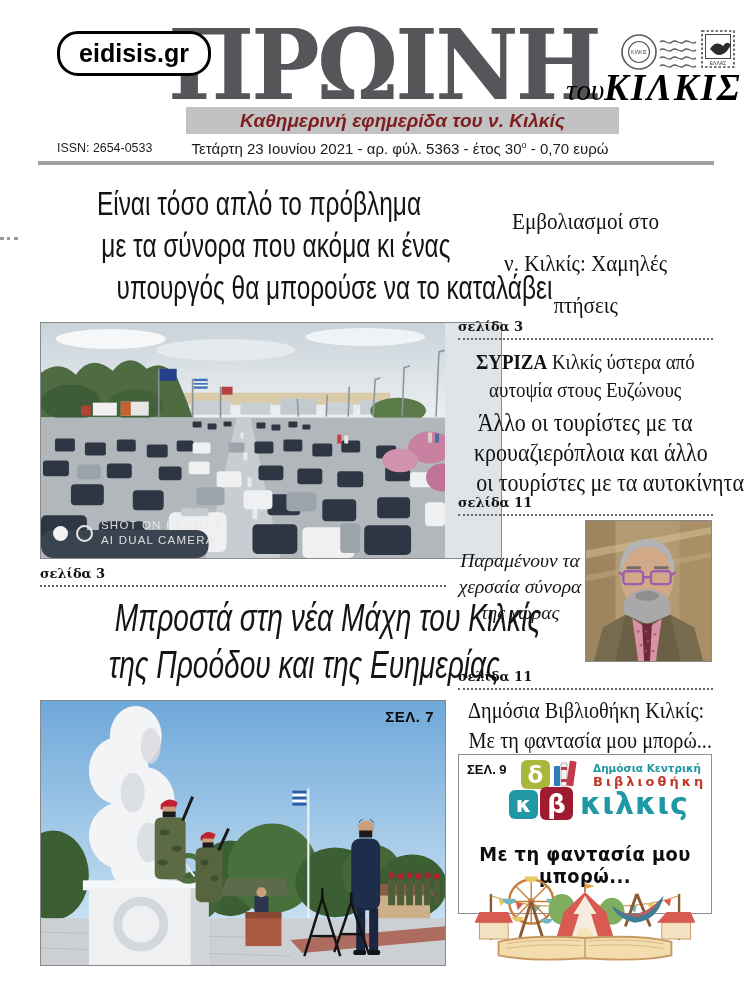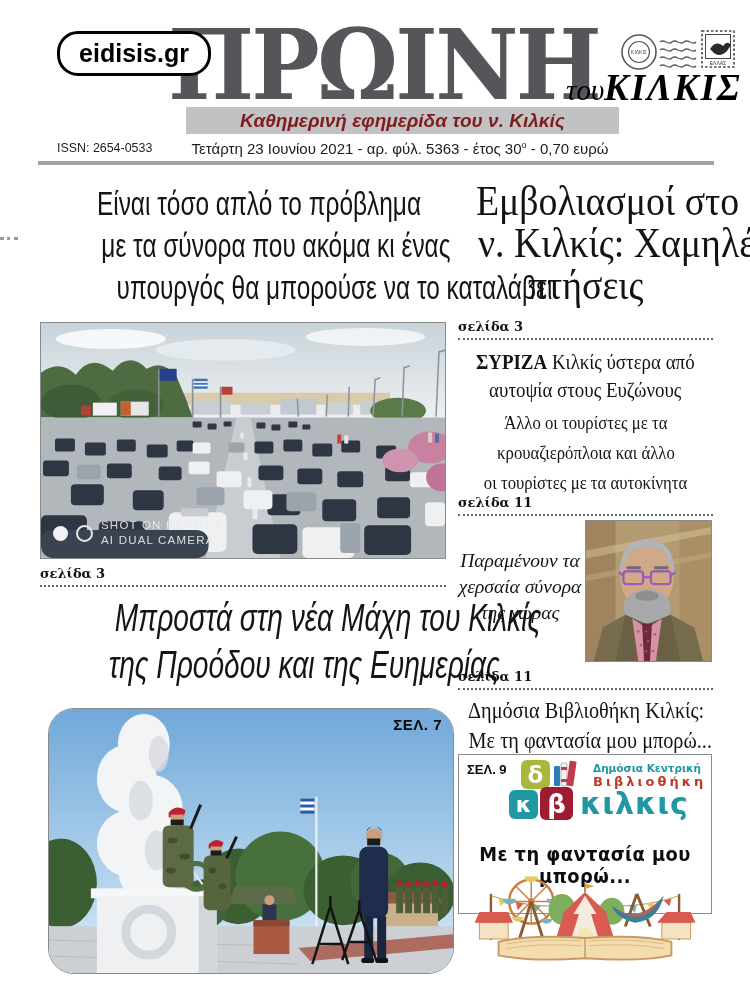--- a/index.html
+++ b/index.html
@@ -27,37 +27,37 @@
   
   .hl-line{display:block;text-align:center;white-space:nowrap;}
   .cond{display:inline-block;transform:scaleX(.74);transform-origin:50% 50%;white-space:nowrap;}
   .scond{display:inline-block;transform:scaleX(.88);transform-origin:50% 50%;white-space:nowrap;}
   .pageref{font:700 13px "DejaVu Serif", serif;color:#111;}
   .dotline{border-bottom:2px dotted #666;margin-top:3px;}
 
   
   .hl1{left:40px;top:183px;width:406px;font:400 33px "Liberation Sans", sans-serif;line-height:42px;color:#141414;}
   .photo-frame{border:1px solid #8a8a8a;box-sizing:border-box;overflow:hidden;background:#dfe4e8;}
-  .photo1{left:40px;top:322px;width:406px;height:237px;}
+  .photo1{left:40px;top:322px;width:462px;height:237px;}
   .refblock-l1{left:40px;top:564px;width:406px;}
   .hl2{left:40px;top:595px;width:406px;font:italic 400 38px "Liberation Sans", sans-serif;line-height:47px;color:#141414;}
   .photo2{left:40px;top:700px;width:406px;height:266px;}
   .sel7{right:11px;top:7px;position:absolute;font:700 15px "Liberation Sans", sans-serif;color:#0a0a0a;letter-spacing:.5px;}
   .watermark{position:absolute;left:12px;bottom:10px;display:flex;align-items:center;gap:8px;color:#e9e9e9;}
   .wm-c1{width:15px;height:15px;border-radius:50%;background:#f2f2f2;display:inline-block;}
   .wm-c2{width:13px;height:13px;border-radius:50%;border:2px solid #e6e6e6;display:inline-block;}
   .wm-text{font:400 11.5px "Liberation Sans", sans-serif;letter-spacing:1.2px;line-height:15px;opacity:.92;}
 
   
   .rcol-hl{font-family:"Liberation Serif", serif;color:#131313;}
-  .rhl1{left:458px;top:180px;width:255px;font-size:43px;line-height:42px;}
+  .rhl1{left:458px;top:200px;width:255px;font-size:24px;line-height:42px;}
   .refblock-r1{left:458px;top:317px;width:255px;}
   .kicker{left:458px;top:348px;width:255px;font-size:21.5px;line-height:28px;}
   .kicker b{font-weight:700;}
-  .rhl2{left:458px;top:408px;width:255px;font-size:19px;line-height:30px;}
+  .rhl2{left:458px;top:408px;width:255px;font-size:25px;line-height:30px;}
   .refblock-r2{left:458px;top:493px;width:255px;}
   .speaker{left:458px;top:520px;width:124px;text-align:center;font:700 21px "Liberation Serif", serif;color:#0e0e0e;}
   .quote{left:458px;top:548px;width:124px;text-align:center;font:italic 400 19.5px "Liberation Serif", serif;line-height:26px;color:#161616;}
   .portrait{left:585px;top:520px;width:127px;height:142px;}
   .refblock-r3{left:458px;top:667px;width:255px;}
   .rhl4{left:452px;top:696px;width:266px;font-size:23px;line-height:30px;}
   .adbox{left:458px;top:754px;width:254px;height:160px;border:1px solid #8d8d8d;box-sizing:border-box;background:#fff;}
   .sel9{position:absolute;left:8px;top:7px;font:700 13px "Liberation Sans", sans-serif;color:#0a0a0a;}
   .lib-logo{position:absolute;left:50px;top:5px;width:200px;}
   .lib-row{display:flex;align-items:flex-start;}
@@ -248,21 +248,21 @@
   <div class="abs refblock-l1">
     <span class="pageref">σελίδα 3</span>
     <div class="dotline"></div>
   </div>
 
   <div class="abs hl2">
     <span class="hl-line"><span class="cond">Μπροστά στη νέα Μάχη του Κιλκίς</span></span>
     <span class="hl-line"><span class="cond">της Προόδου και της Ευημερίας</span></span>
   </div>
 
-  <figure class="abs photo-frame photo2" style="margin:8px;border-radius:26px;">
+  <figure class="abs photo-frame photo2" style="margin:0;">
     <svg width="404" height="264" viewBox="0 0 405 265" preserveAspectRatio="none">
       <defs>
         <linearGradient id="sky2" x1="0" y1="0" x2="0" y2="1">
           <stop offset="0" stop-color="#6fa8d9"></stop>
             <stop offset="1" stop-color="#d9ebf7"></stop>
         </linearGradient>
       </defs>
       <rect x="0" y="0" width="405" height="265" fill="url(#sky2)"></rect>
       <g fill="#3c5e33">
         <ellipse cx="12" cy="175" rx="36" ry="45"></ellipse>

